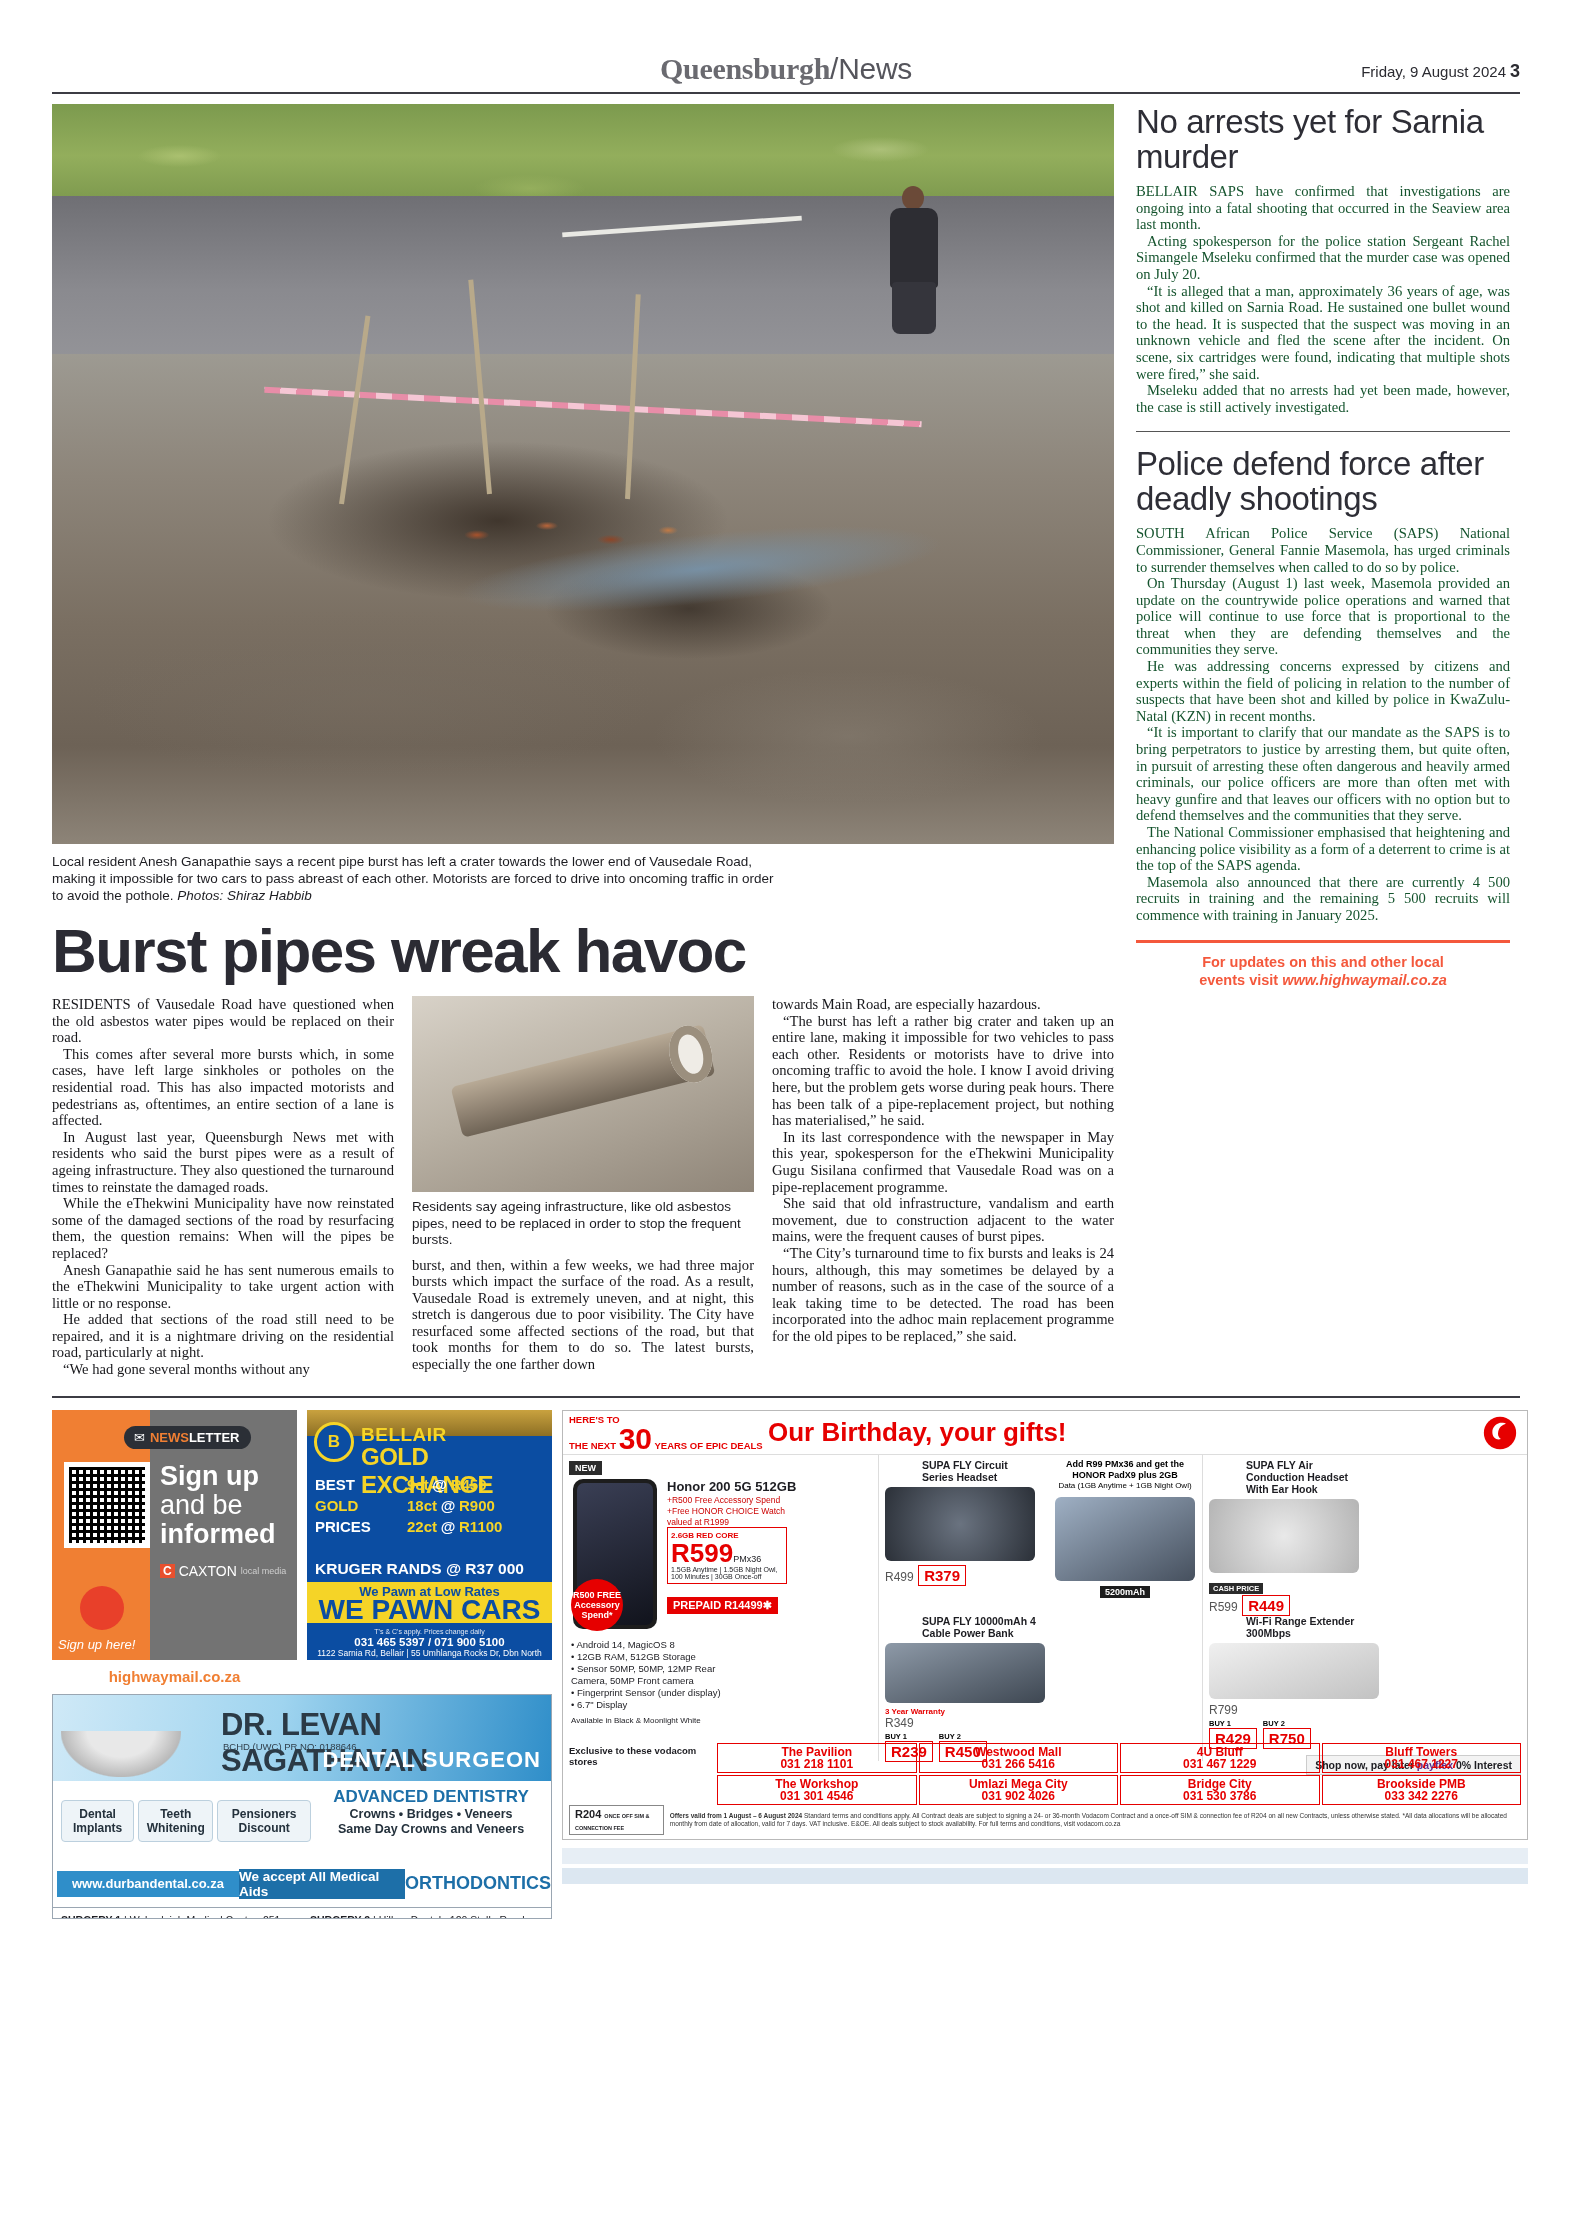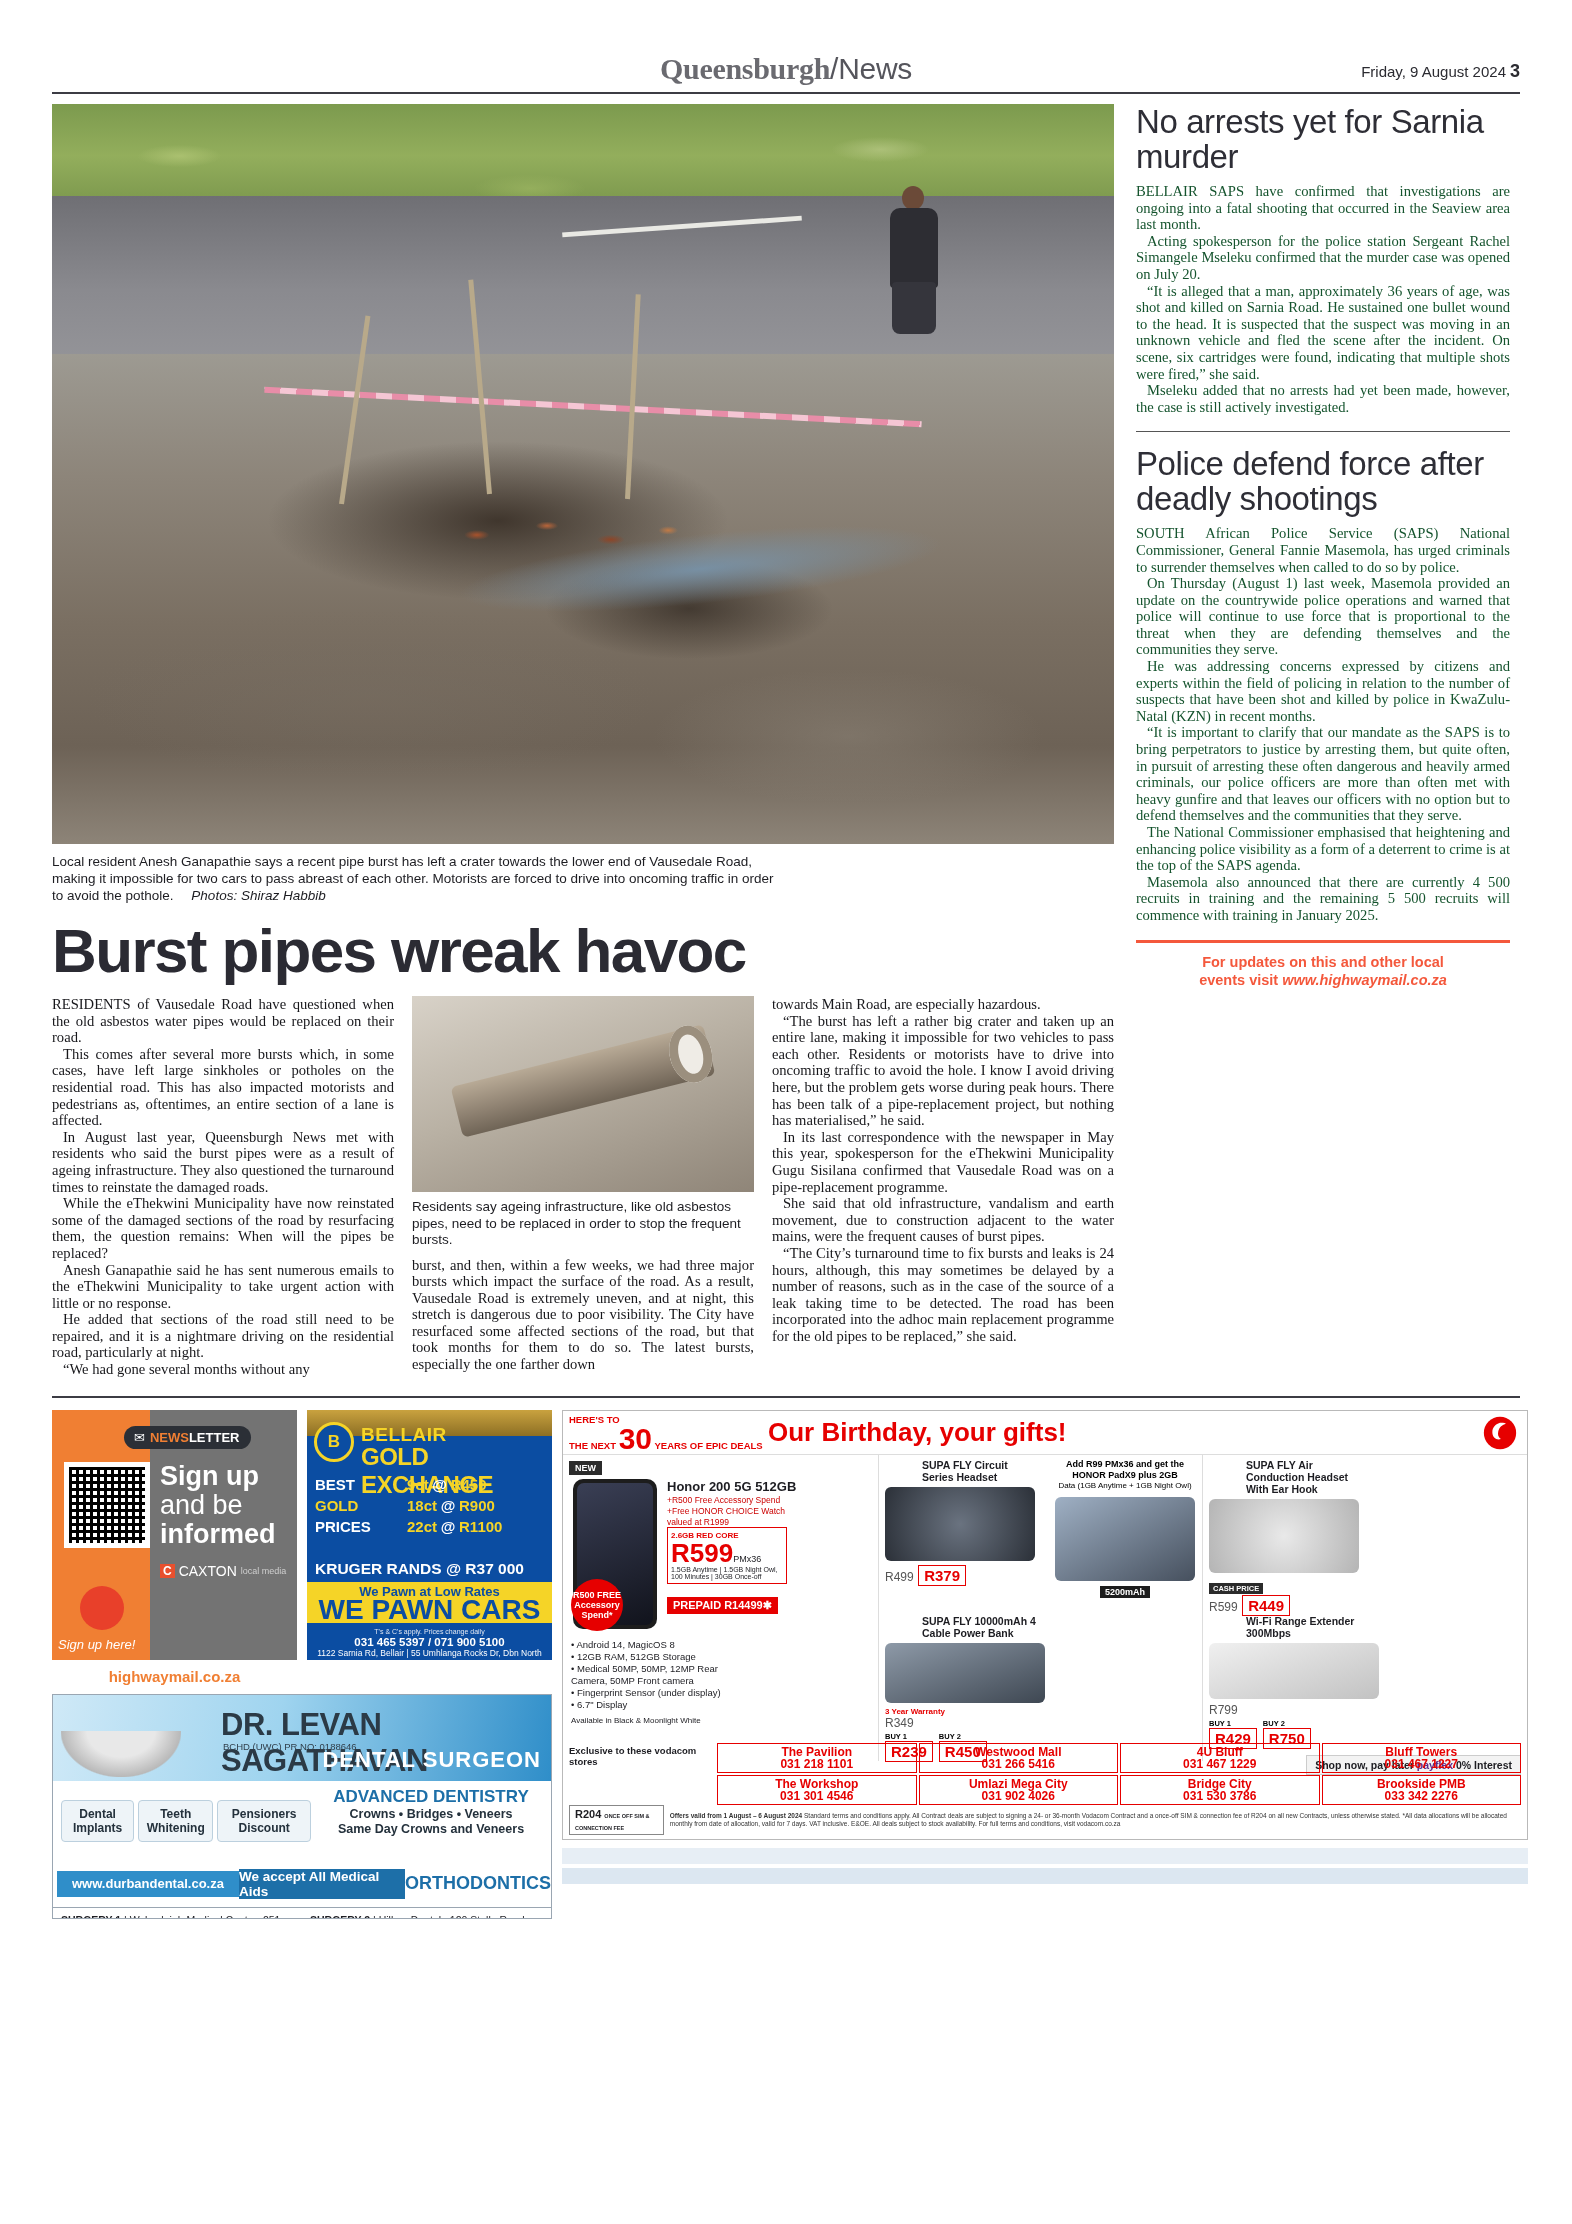--- a/index.html
+++ b/index.html
@@ -109,21 +109,21 @@
   }
   .ph-stick{
     position:absolute; background:#b8a98a; transform-origin: bottom center;
   }
 
   .caption {
     font-family: "Liberation Sans", sans-serif;
     font-size: 13.5px; line-height: 17px;
     color: #1d1d22; margin-top: 9px; width: 730px;
   }
-  .caption .credit { font-style: italic; margin-left: 14px; }
+  .caption .credit { font-style: italic; }
 
   .headline {
     font-family: "Liberation Sans", sans-serif;
     font-weight: bold;
     font-size: 62px; line-height: 62px;
     letter-spacing: -1.6px;
     color: #2b2b33;
     margin: 16px 0 14px 0;
   }
 
@@ -581,21 +581,21 @@
                 <span class="price">R599</span><span class="pm">PMx36</span>
               </div>
               <div class="pm" style="font-size:7px">1.5GB Anytime | 1.5GB Night Owl,</div>
               <div class="pm" style="font-size:7px">100 Minutes | 30GB Once-off</div>
             </div>
             <div class="vd-prepaid">PREPAID R14499✱</div>
             <div class="vd-r500">R500 FREE Accessory Spend*</div>
             <div class="vd-specs">
               <div>• Android 14, MagicOS 8</div>
               <div>• 12GB RAM, 512GB Storage</div>
-              <div>• Medical 50MP, 50MP, 12MP Rear</div>
+              <div>• Sensor 50MP, 50MP, 12MP Rear</div>
               <div>  Camera, 50MP Front camera</div>
               <div>• Fingerprint Sensor (under display)</div>
               <div>• 6.7" Display</div>
               <div style="margin-top:4px;font-size:8px">Available in Black &amp; Moonlight White</div>
             </div>
           </div>
 
           <div class="vd-c2">
             <div style="position:absolute;left:6px;top:4px;width:150px">
               <div class="vd-prodttl">SUPA FLY Circuit Series Headset</div>

